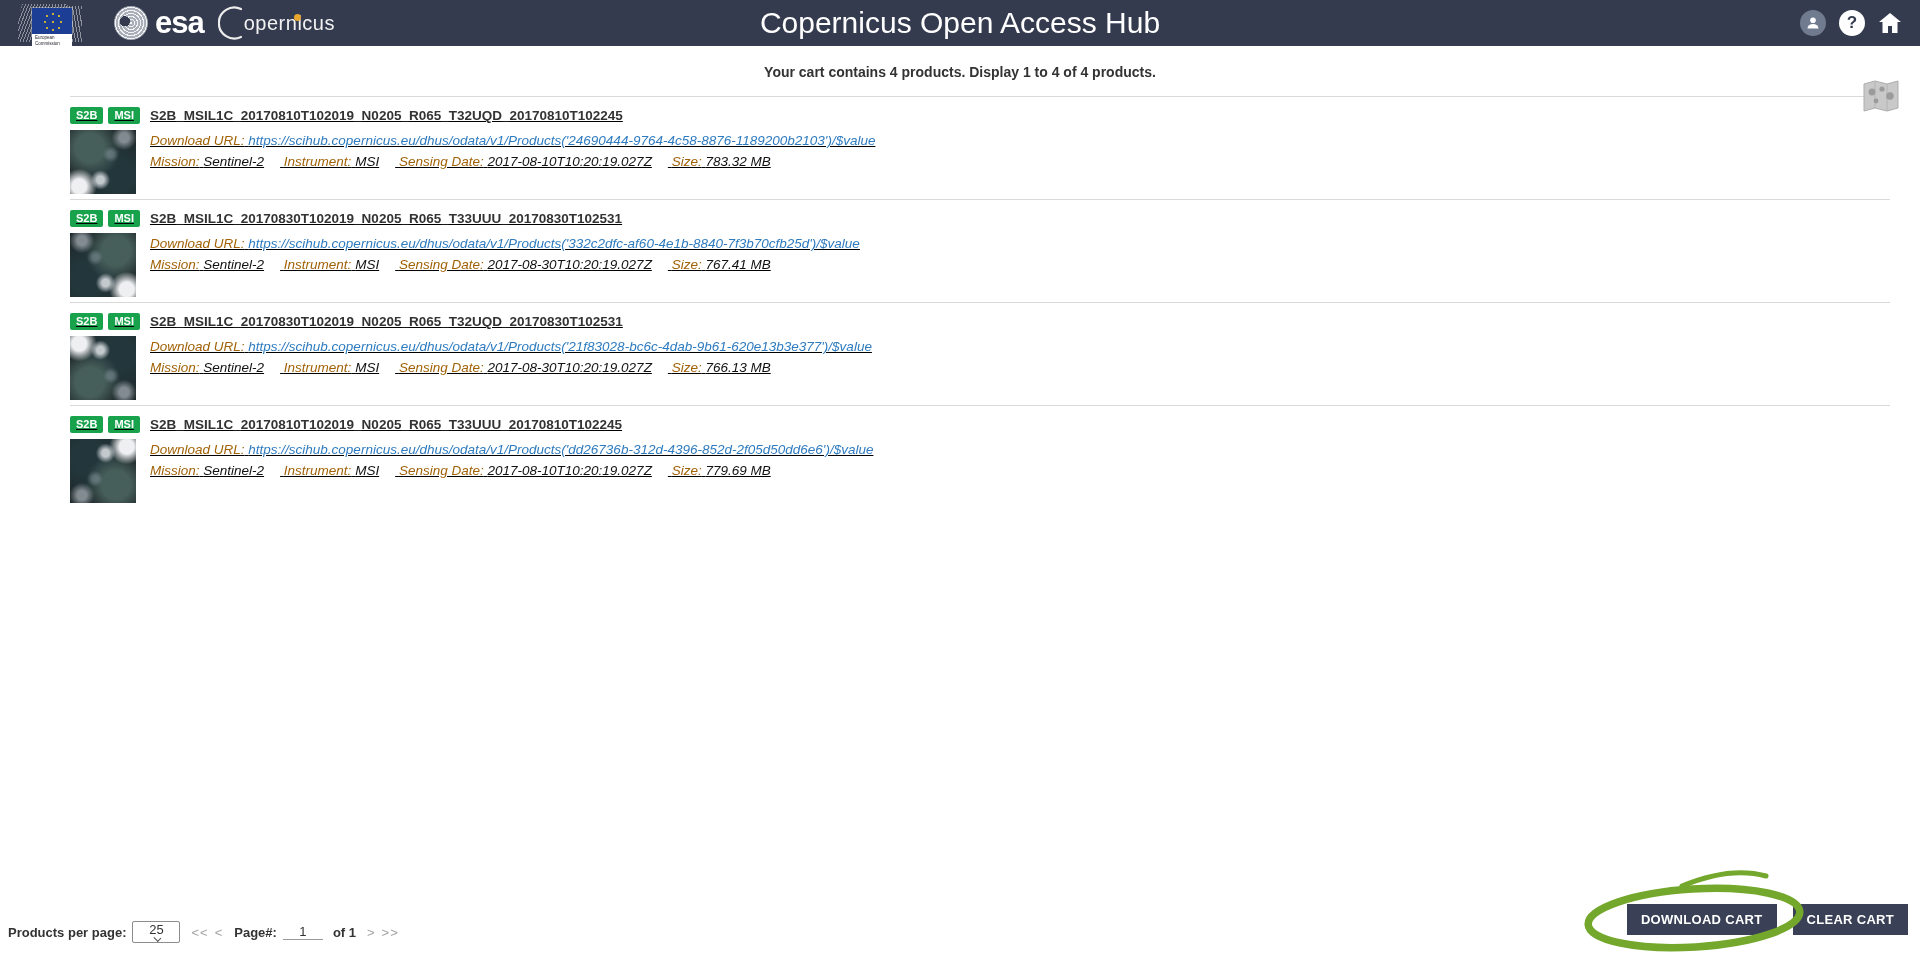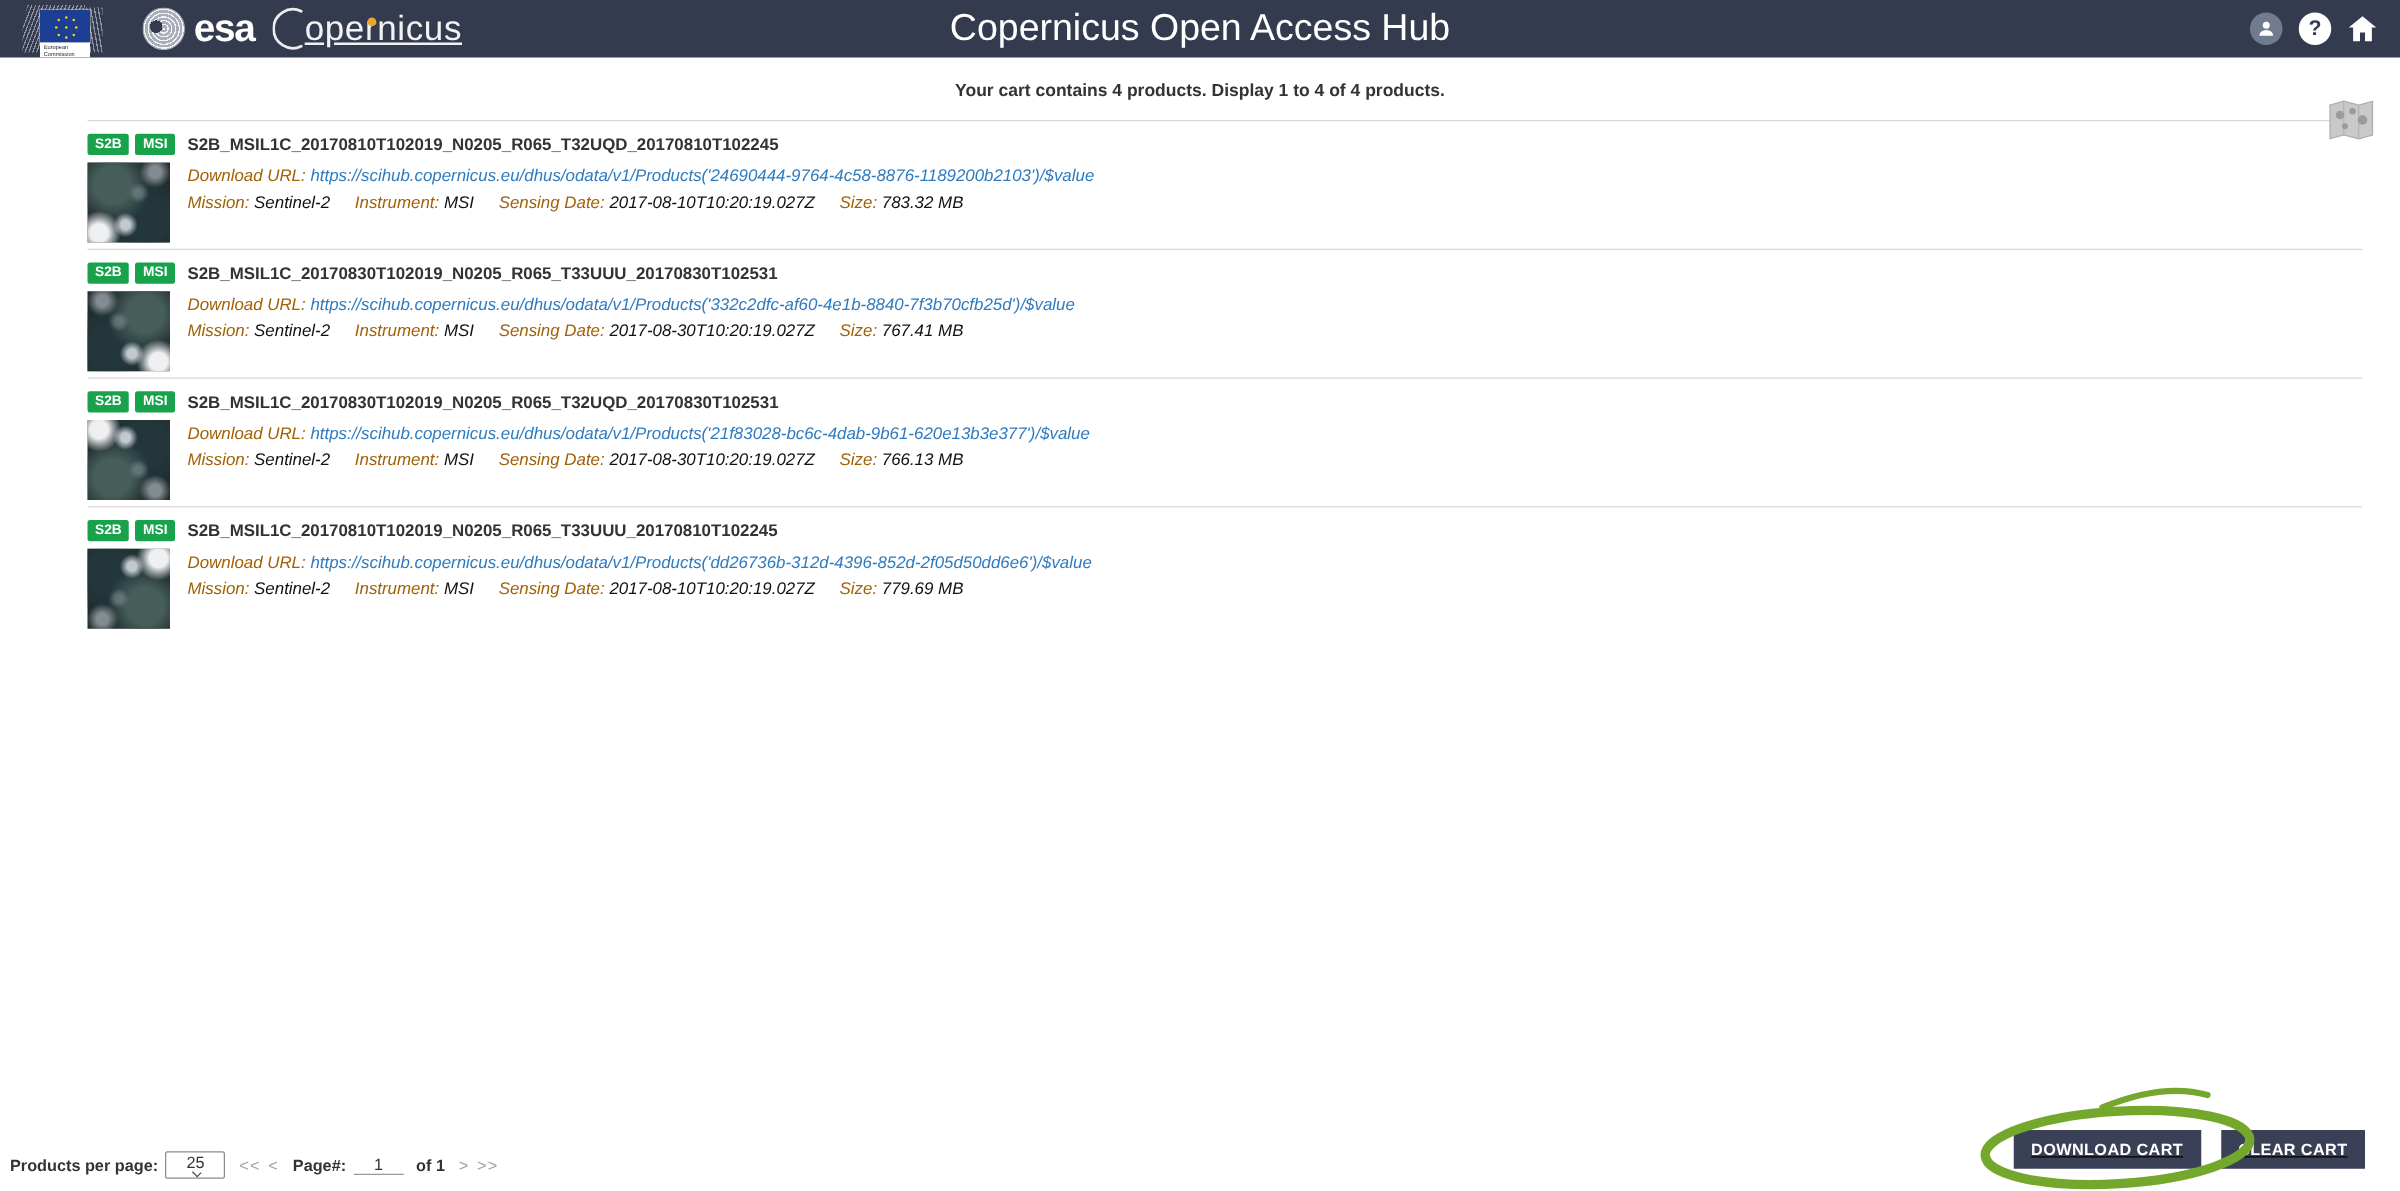--- a/index.html
+++ b/index.html
@@ -52,21 +52,21 @@
   .esa-logo { display:flex; align-items:center; gap:7px; }
   .esa-globe {
     width:34px; height:34px; border-radius:50%;
     background:
       radial-gradient(circle at 32% 45%, #353b4f 0 5px, transparent 5px),
       repeating-radial-gradient(circle at 50% 50%, #f2f3f5 0 1px, #a9aeb9 1px 3px);
   }
   .esa-text { color:#ffffff; font-size:31px; font-weight:bold; letter-spacing:-1px; }
 
   .copernicus-logo { display:flex; align-items:center; position:relative; margin-left:-4px; }
-  .copernicus-text { color:#f2f2f2; font-size:28px; letter-spacing:0.5px; position:relative;text-decoration:underline; }
+  .copernicus-text { color:#f2f2f2; font-size:20px; letter-spacing:0.5px; position:relative; }
   .copernicus-dot {
     position:absolute; left:76px; top:9px; width:7px; height:7px;
     border-radius:50%; background:#e9a72d;
   }
 
   .navbar-title {
     position:absolute; left:50%; top:50%;
     transform:translate(-50%,-50%);
     color:#ffffff; font-size:30px; white-space:nowrap;
   }
@@ -87,20 +87,21 @@
     padding-top:18px;
   }
   .map-toggle {
     position:absolute; right:20px; top:80px; cursor:pointer;
   }
 
   
   .product-list {
     list-style:none;
     margin:16px 30px 0 70px;
+    text-decoration:underline;
   }
   .product-item {
     border-top:1px solid #d9d9d9;
     padding:10px 0 6px 0;
     height:103px;
   }
   .product-header { display:flex; align-items:center; gap:5px; }
   .badge {
     background:#18a24c; color:#ffffff;
     font-size:11px; font-weight:bold;
@@ -155,22 +156,22 @@
   .page-arrow { color:#a3a3a3; font-weight:normal; margin:0 3px; cursor:pointer; letter-spacing:1px; }
   .page-label { margin:0 6px 0 8px; }
   .page-input {
     width:40px; border:none; border-bottom:1px solid #999999;
     text-align:center; font-size:13px; color:#333; outline:none;
     margin-right:10px; font-family:"Liberation Sans",sans-serif;
   }
   .of-label { margin-right:8px; }
 
   .footer-buttons {
-    position:absolute; right:28px; bottom:18px;
-    display:flex; gap:16px;text-decoration:underline;
+    position:absolute; right:12px; bottom:18px;
+    display:flex; gap:16px;
   }
   .cart-btn {
     background:#3a4157; color:#ffffff;
     border:none; font-family:"Liberation Sans",sans-serif;
     font-size:13px; font-weight:bold; letter-spacing:.3px;
     padding:0 14px; height:31px; cursor:pointer;
   }
   .annotation-svg {
     position:absolute; left:1578px; top:862px;
     pointer-events:none; z-index:5;

